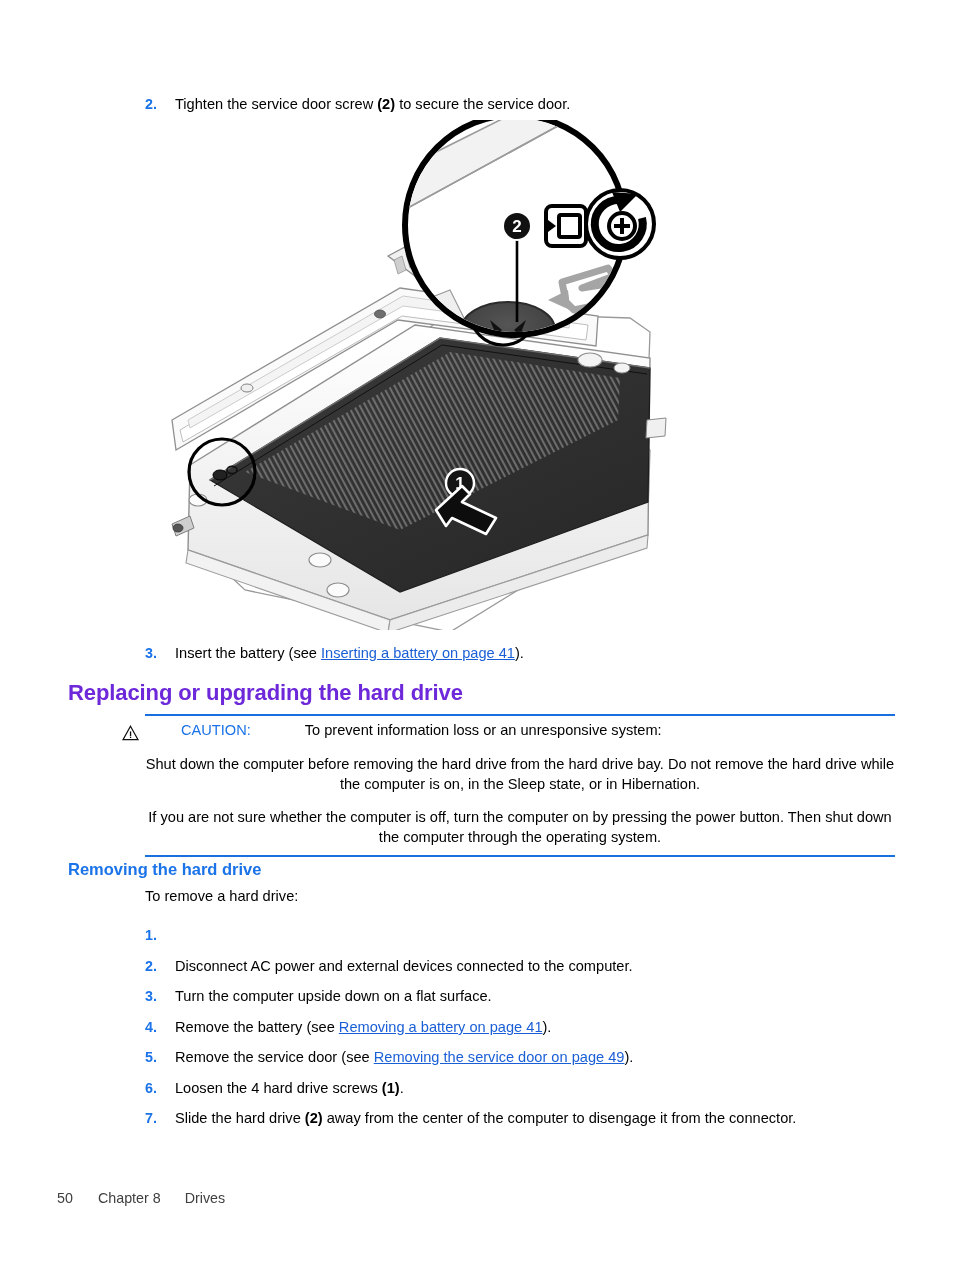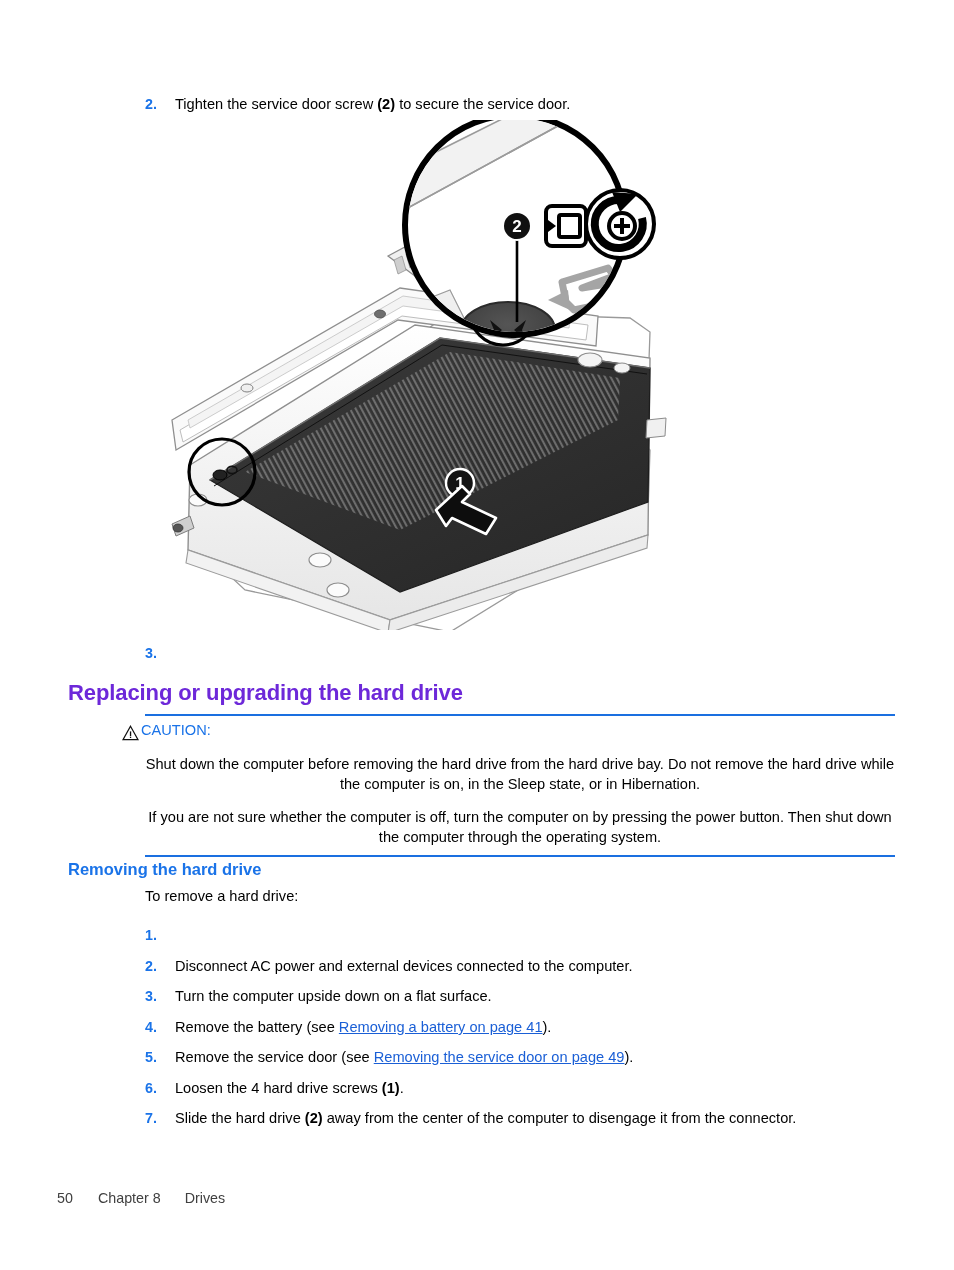--- a/index.html
+++ b/index.html
@@ -78,20 +78,21 @@
   }
   .caution-body {
     padding: 6px 0 8px 0;
   }
   .caution-head {
     display: flex;
     align-items: flex-start;
     position: relative;
     left: -23px;
     width: 773px;
+    gap: 40px;
   }
   .warn-icon {
     flex: 0 0 17px;
     width: 17px;
     height: 16px;
     margin-top: 3px;
   }
   .caution-label {
     color: #1a73e8;
     font-weight: normal;
@@ -287,36 +288,38 @@
         <text x="310" y="369" text-anchor="middle" font-family="Liberation Sans, sans-serif" font-size="17" font-weight="bold" fill="#ffffff">1</text>
       </g>
       <g>
         <path d="M286 390 L312 366 L320 374 L312 382 L346 398 L336 414 L302 398 L296 406 Z" fill="#0d0d0d" stroke="#ffffff" stroke-width="2.6" stroke-linejoin="round"></path>
       </g>
     </svg>
   </div>
 
   <div class="step" style="left:145px; top:643px; width:720px;">
     <span class="step-num">3.</span>
+    <span class="step-text"><span>Insert the battery (see </span><span class="doclink">Inserting a battery on page 41</span><span>).</span></span>
   </div>
 
   <div class="h1" style="left:68px; top:680px;">Replacing or upgrading the hard drive</div>
 
   <div class="caution-wrap">
     <div class="rule"></div>
     <div class="caution-body">
       <div class="caution-head">
         <span class="warn-icon">
           <svg width="17" height="16" viewBox="0 0 17 16" xmlns="http://www.w3.org/2000/svg">
             <path d="M8.5 1.2 L16 14.6 L1 14.6 Z" fill="none" stroke="#111" stroke-width="1.2"></path>
             <rect x="7.9" y="6.4" width="1.3" height="4.6" fill="#111"></rect>
             <rect x="7.9" y="11.7" width="1.3" height="1.3" fill="#111"></rect>
           </svg>
         </span>
         <span class="caution-label">CAUTION:</span>
+        <span class="caution-lead">To prevent information loss or an unresponsive system:</span>
       </div>
       <div class="caution-para">Shut down the computer before removing the hard drive from the hard drive bay. Do not remove the hard drive while the computer is on, in the Sleep state, or in Hibernation.</div>
       <div class="caution-para">If you are not sure whether the computer is off, turn the computer on by pressing the power button. Then shut down the computer through the operating system.</div>
     </div>
     <div class="rule"></div>
   </div>
 
   <div class="h2" style="left:68px; top:860px;">Removing the hard drive</div>
 
   <div class="para" style="left:145px; top:857px; width:700px;margin-top:29px;">To remove a hard drive:</div>

